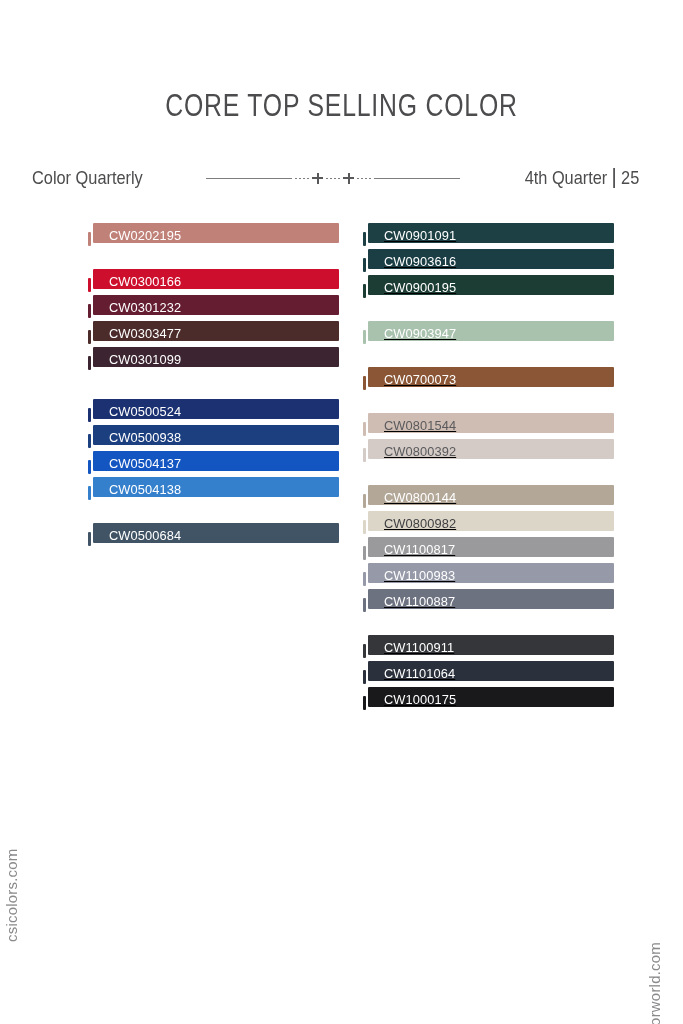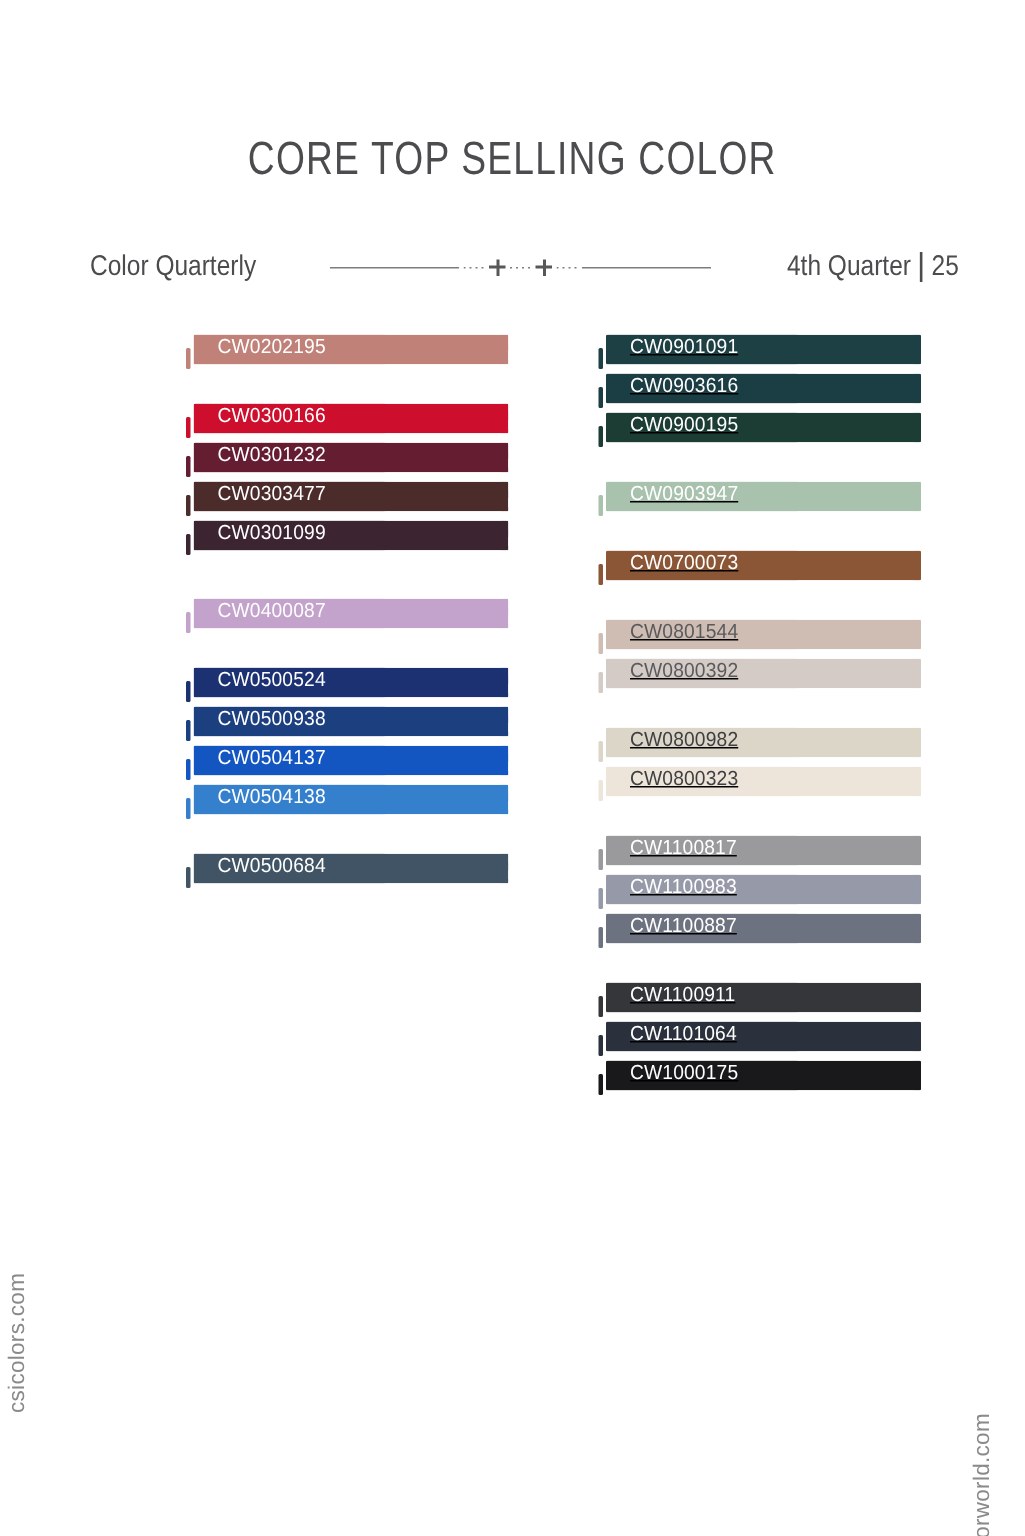--- a/index.html
+++ b/index.html
@@ -19,21 +19,21 @@
     font-family:"Liberation Sans", sans-serif;
     font-size:31px;
     letter-spacing:1.0px;
     color:#4c4c4e;
     font-weight:400;
     transform:scaleX(0.80);
     white-space:nowrap;
   }
 
   .subrow{
-    position:absolute;left:60px;right:44px;top:163px;
+    position:absolute;left:32px;right:44px;top:163px;
     height:30px;
     display:flex;align-items:center;justify-content:flex-end;
   }
   .sub-left{
     font-size:19px;color:#4c4c4e;white-space:nowrap;
     transform:scaleX(0.86);transform-origin:left center;
   }
   .sub-right{
     font-size:19px;color:#4c4c4e;white-space:nowrap;
     display:flex;align-items:center;gap:7px;
@@ -63,21 +63,21 @@
 
   
   .col{position:absolute;top:223px;width:251px;}
   .col-left{left:88px;}
   .col-right{left:363px;text-decoration:underline;}
 
   .swatch{
     position:relative;
     height:20px;
     margin-bottom:6px;
-    display:flex;align-items:flex-start;margin-left:36px;
+    display:flex;align-items:flex-end;
   }
   .swatch.gap{margin-bottom:26px;}
 
   
   .brush{
     position:absolute;left:5px;right:0;top:0;bottom:0;
     background:var(--c);
     -webkit-mask-image:
       linear-gradient(to right, rgba(0,0,0,1) 0 100%),
       radial-gradient(circle at 1.5px 50%, #000 60%, transparent 61%);
@@ -177,25 +177,20 @@
       <div class="swatch" style="--c: #3C2430;">
         <span class="fleck"></span>
         <span class="brush"></span>
         <span class="code" style="color: rgb(255, 255, 255);">CW0301099</span>
       </div>
       <div class="swatch" style="--c: #8E1B६F;">
         <span class="fleck"></span>
         <span class="brush"></span>
         <span class="code" style="color: rgb(255, 255, 255);">CW0402523</span>
       </div>
-      <div class="swatch gap" style="--c: #C3A2CC;">
-        <span class="fleck"></span>
-        <span class="brush"></span>
-        <span class="code" style="color: rgb(255, 255, 255);">CW0400087</span>
-      </div>
       <div class="swatch" style="--c: #1B3172;">
         <span class="fleck"></span>
         <span class="brush"></span>
         <span class="code" style="color: rgb(255, 255, 255);">CW0500524</span>
       </div>
       <div class="swatch" style="--c: #1C3F7F;">
         <span class="fleck"></span>
         <span class="brush"></span>
         <span class="code" style="color: rgb(255, 255, 255);">CW0500938</span>
       </div>
@@ -244,29 +239,29 @@
       <div class="swatch" style="--c: #CFBDB4;">
         <span class="fleck"></span>
         <span class="brush"></span>
         <span class="code" style="color: rgb(90, 90, 92);">CW0801544</span>
       </div>
       <div class="swatch gap" style="--c: #D4CAC6;">
         <span class="fleck"></span>
         <span class="brush"></span>
         <span class="code" style="color: rgb(90, 90, 92);">CW0800392</span>
       </div>
+      <div class="swatch" style="--c: #B3A898;">
+        <span class="fleck"></span>
+        <span class="brush"></span>
+        <span class="code" style="color: rgb(255, 255, 255);">CW0800144</span>
+      </div>
       <div class="swatch" style="--c: #DCD6C9;">
         <span class="fleck"></span>
         <span class="brush"></span>
         <span class="code" style="color: rgb(63, 63, 65);">CW0800982</span>
-      </div>
-      <div class="swatch gap" style="--c: #EDE5DA;">
-        <span class="fleck"></span>
-        <span class="brush"></span>
-        <span class="code" style="color: rgb(63, 63, 65);">CW0800323</span>
       </div>
       <div class="swatch" style="--c: #9A9A9C;">
         <span class="fleck"></span>
         <span class="brush"></span>
         <span class="code" style="color: rgb(255, 255, 255);">CW1100817</span>
       </div>
       <div class="swatch" style="--c: #9699A8;">
         <span class="fleck"></span>
         <span class="brush"></span>
         <span class="code" style="color: rgb(255, 255, 255);">CW1100983</span>

